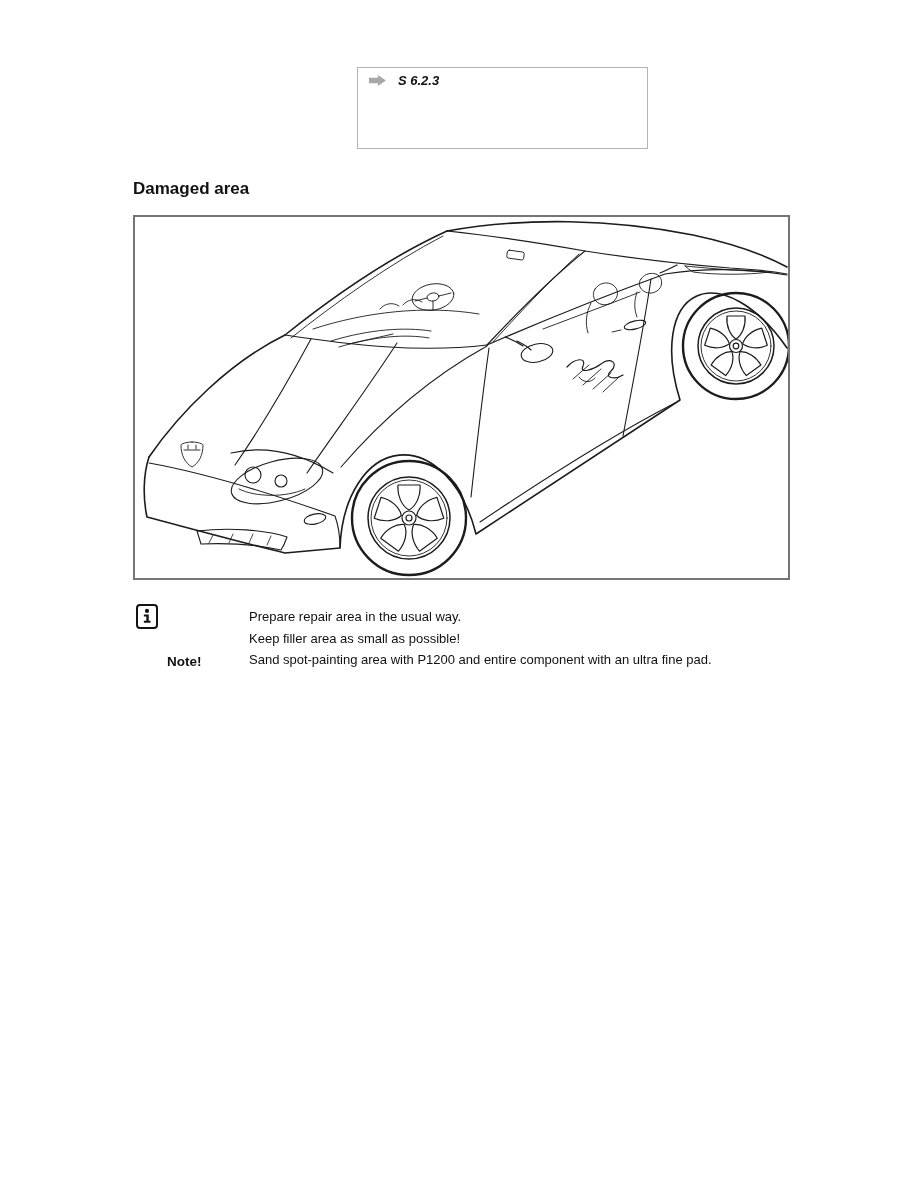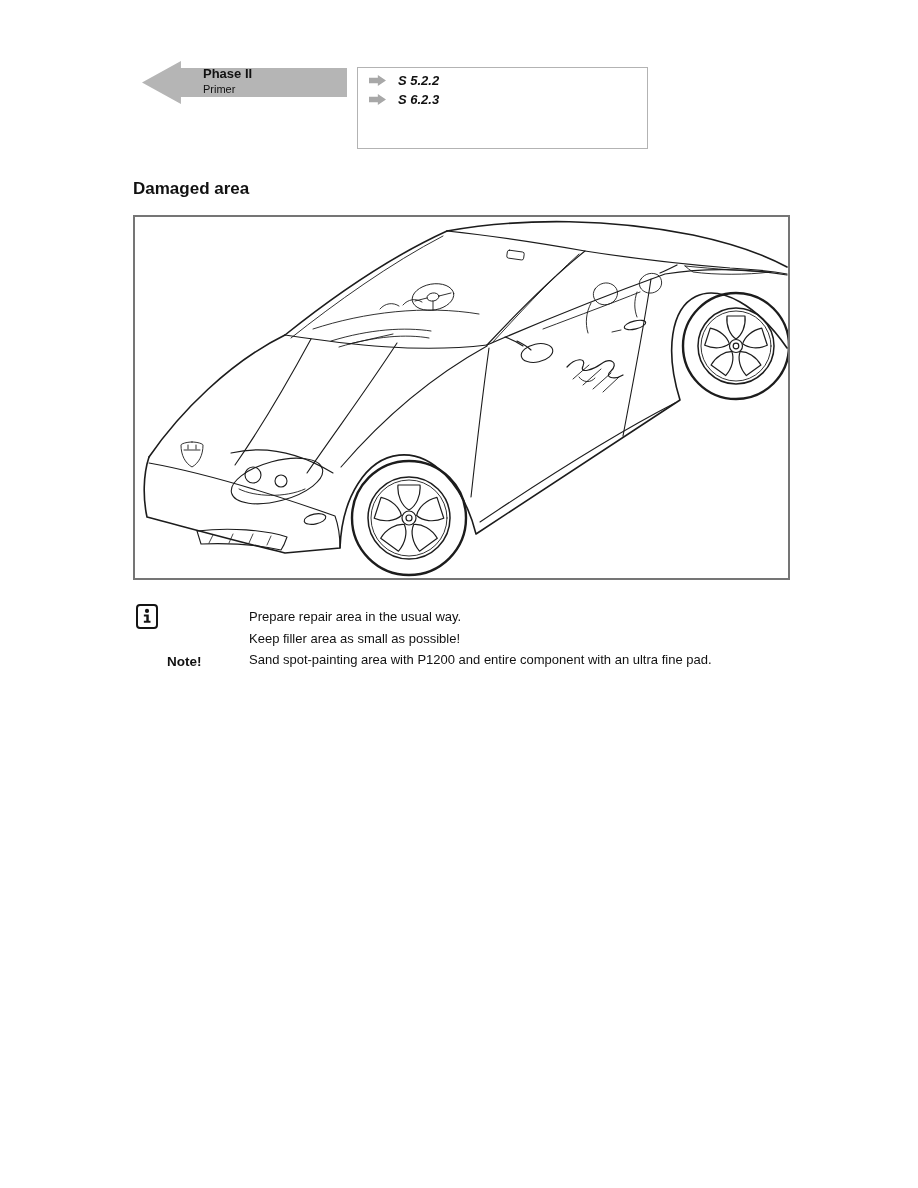--- a/index.html
+++ b/index.html
@@ -49,33 +49,22 @@
   }
   .note-label{position:absolute;left:167px;top:610px;font-size:13.5px;font-weight:bold;margin-top:44px;}
   .note-text{position:absolute;left:249px;top:606px;width:560px;font-size:13px;}
   .note-line{line-height:21.5px;}
 </style>
 </head>
 <body>
 
 <div class="page">
 
-  <div class="phase-arrow">
-    <div class="phase-arrow-shape"></div>
-    <div class="phase-arrow-text">
-      <div class="phase-title">Phase II</div>
-      <div class="phase-subtitle">Primer</div>
-    </div>
-  </div>
 
   <div class="steps-box">
-    <div class="step-row">
-      <span class="step-arrow"></span>
-      <span class="step-label">S 5.2.2</span>
-    </div>
     <div class="step-row">
       <span class="step-arrow"></span>
       <span class="step-label">S 6.2.3</span>
     </div>
   </div>
 
   <div class="section-title">Damaged area</div>
 
   <div class="figure">
     <svg viewBox="0 0 653 361" preserveAspectRatio="xMidYMid meet">

